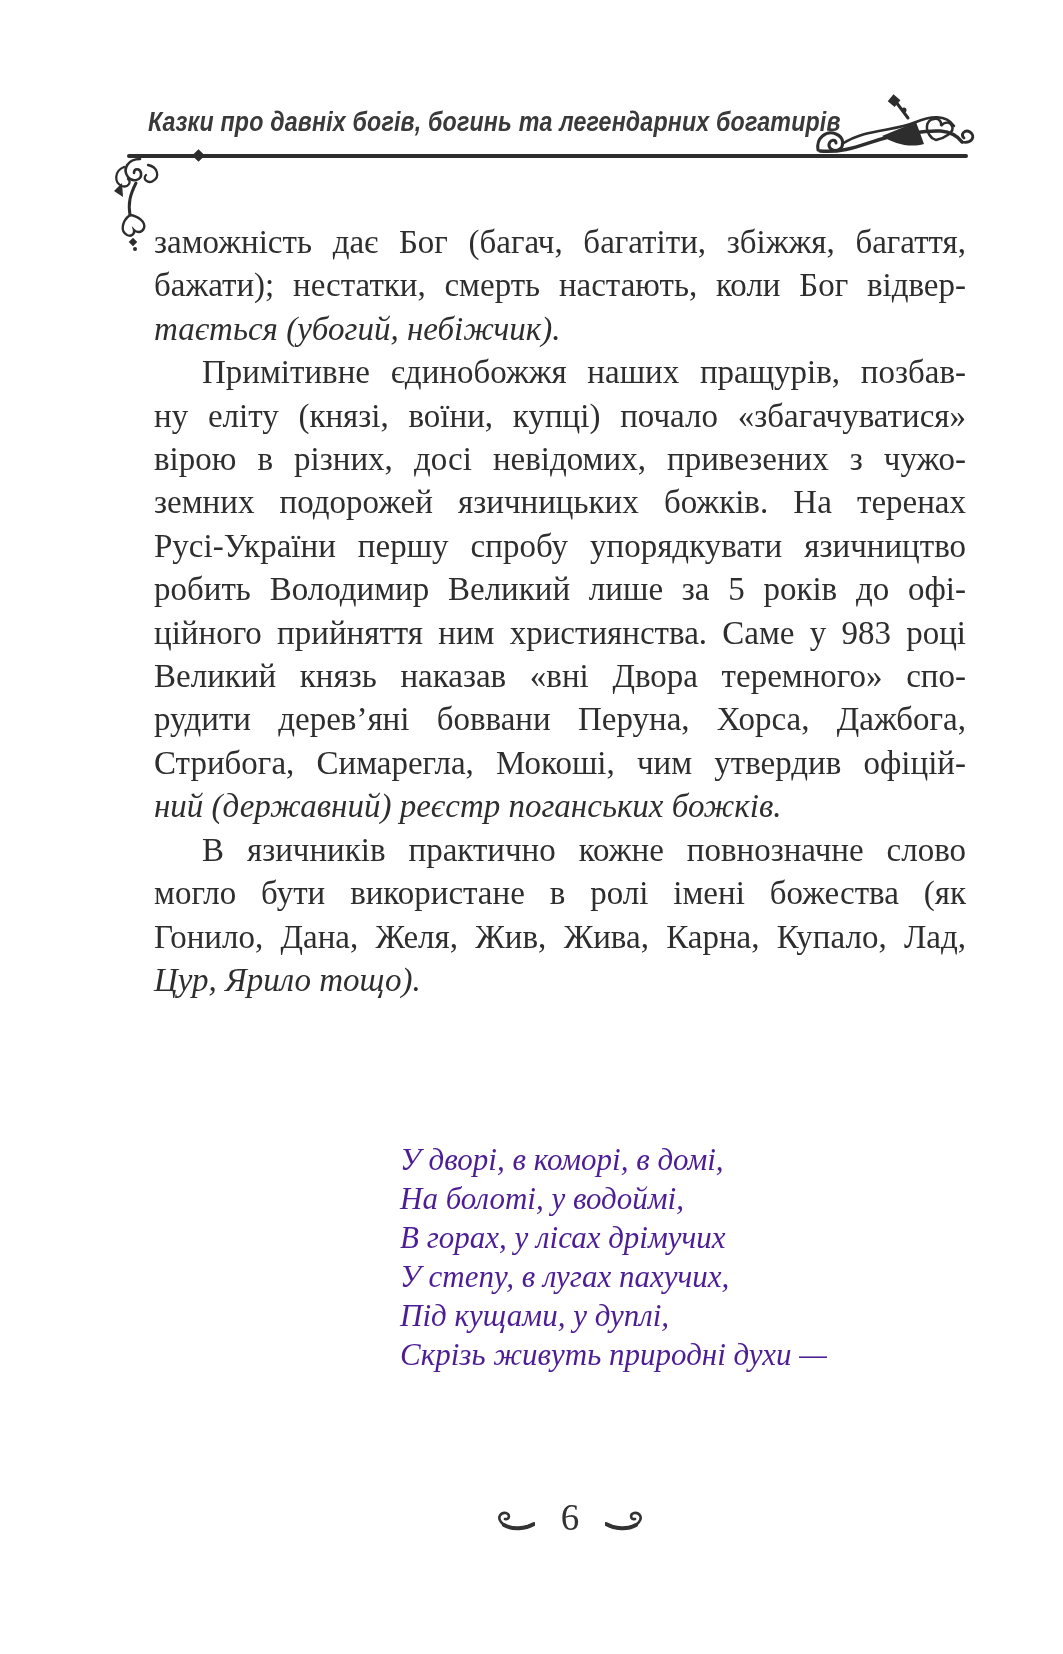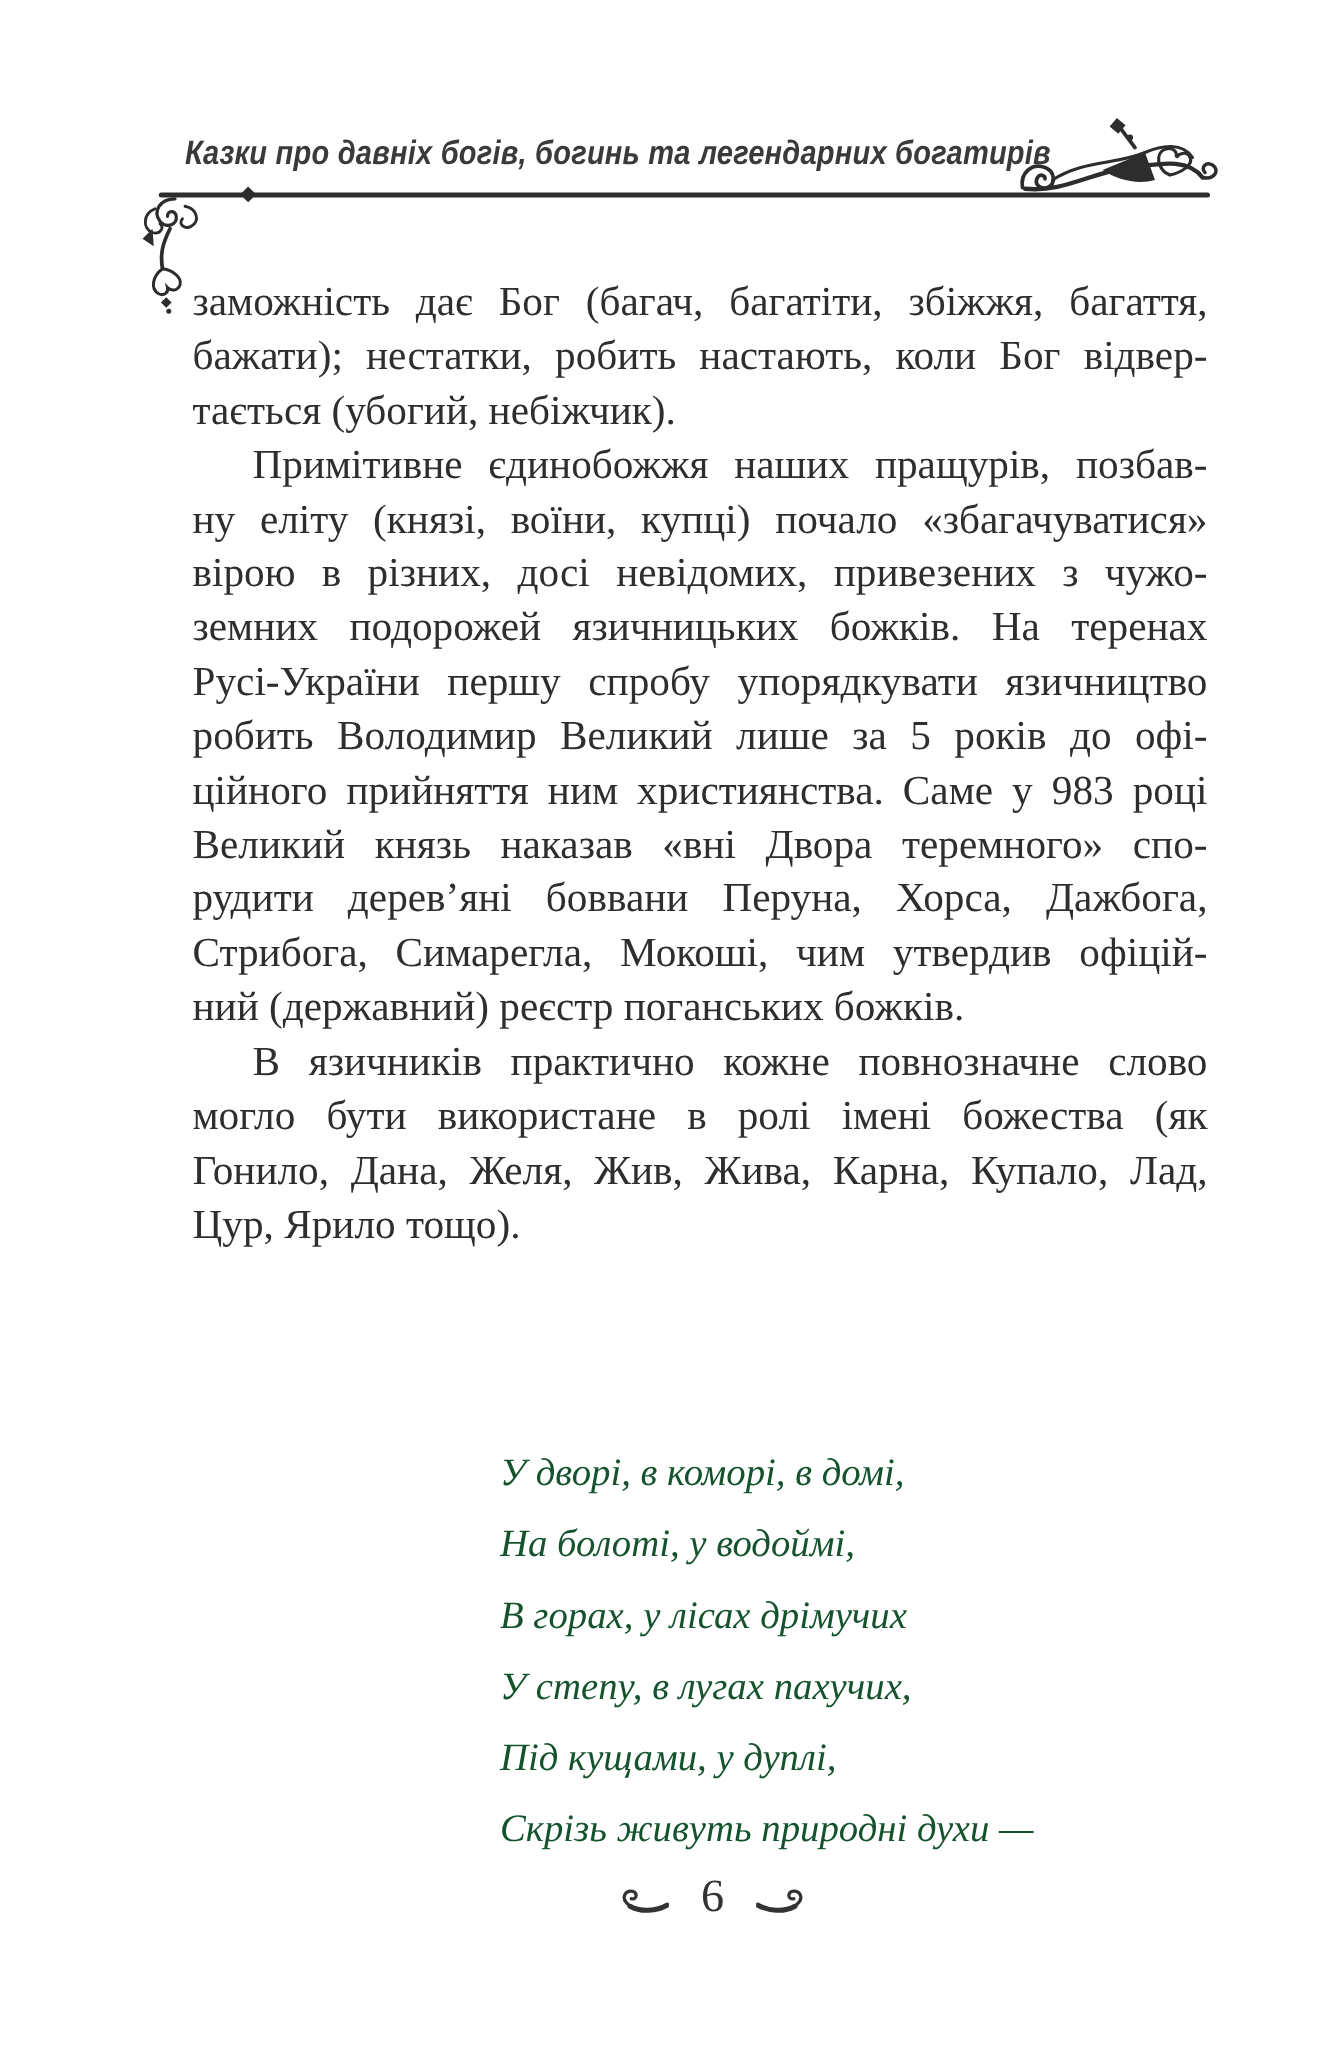--- a/index.html
+++ b/index.html
@@ -15,24 +15,24 @@
   }
   .rule{position:absolute;left:127px;top:154px;width:841px;height:4px;background:#2d2d2d;border-radius:2px;}
   .bead{position:absolute;left:194px;top:151px;width:9px;height:9px;background:#2d2d2d;transform:rotate(45deg);}
   .corner-ornament{position:absolute;left:106px;top:157px;width:62px;height:95px;}
   .header-flourish{position:absolute;left:812px;top:92px;width:168px;height:66px;}
   .body-text{position:absolute;left:154px;top:221px;width:812px;}
   .bline{
     font-size:33px;line-height:43.4px;color:#2e2e2e;
     text-align:justify;text-align-last:justify;
   }
-  .bline.last{text-align-last:left;}
+  .bline.last{text-align-last:left;font-style:italic;}
   .bline.indent{text-indent:48px;}
   .poem{position:absolute;left:400px;top:1140px;}
-  .pline{font-style:italic;font-size:31px;line-height:39px;color:#14532d;white-space:nowrap;margin-top:18px;}
+  .pline{font-style:italic;font-size:31px;line-height:39px;color:#4c1d95;white-space:nowrap;}
   .footer{
     position:absolute;left:470px;top:1494px;width:200px;height:42px;
     display:flex;align-items:flex-end;justify-content:center;gap:26px;
   }
   .page-number{font-size:37px;line-height:1;color:#333333;}
   .swirl{display:block;margin-bottom:5px;}
   svg{display:block;}
 </style>
 </head>
 <body>
@@ -73,21 +73,21 @@
     <path d="M8 34 L16 26 L17 40 Z" fill="#2d2d2d" stroke="none"></path>
 
     <path d="M24 58 C16 64 14 74 21 78 C25 80 29 77 28 73 C31 76 36 76 38 71 C40 65 32 59 24 58 Z" stroke-width="2.4" fill="none"></path>
 
     <rect x="24" y="82" width="6" height="6" transform="rotate(45 27 85)" fill="#2d2d2d" stroke="none"></rect>
     <circle cx="29" cy="92" r="2" fill="#2d2d2d" stroke="none"></circle>
   </svg>
 
   <div class="body-text">
       <div class="bline">заможність дає Бог (багач, багатіти, збіжжя, багаття,</div>
-      <div class="bline">бажати); нестатки, робить настають, коли Бог відвер-</div>
+      <div class="bline">бажати); нестатки, смерть настають, коли Бог відвер-</div>
       <div class="bline last">тається (убогий, небіжчик).</div>
       <div class="bline indent">Примітивне єдинобожжя наших пращурів, позбав-</div>
       <div class="bline">ну еліту (князі, воїни, купці) почало «збагачуватися»</div>
       <div class="bline">вірою в різних, досі невідомих, привезених з чужо-</div>
       <div class="bline">земних подорожей язичницьких божків. На теренах</div>
       <div class="bline">Русі-України першу спробу упорядкувати язичництво</div>
       <div class="bline">робить Володимир Великий лише за 5 років до офі-</div>
       <div class="bline">ційного прийняття ним християнства. Саме у 983 році</div>
       <div class="bline">Великий князь наказав «вні Двора теремного» спо-</div>
       <div class="bline">рудити дерев’яні боввани Перуна, Хорса, Дажбога,</div>

